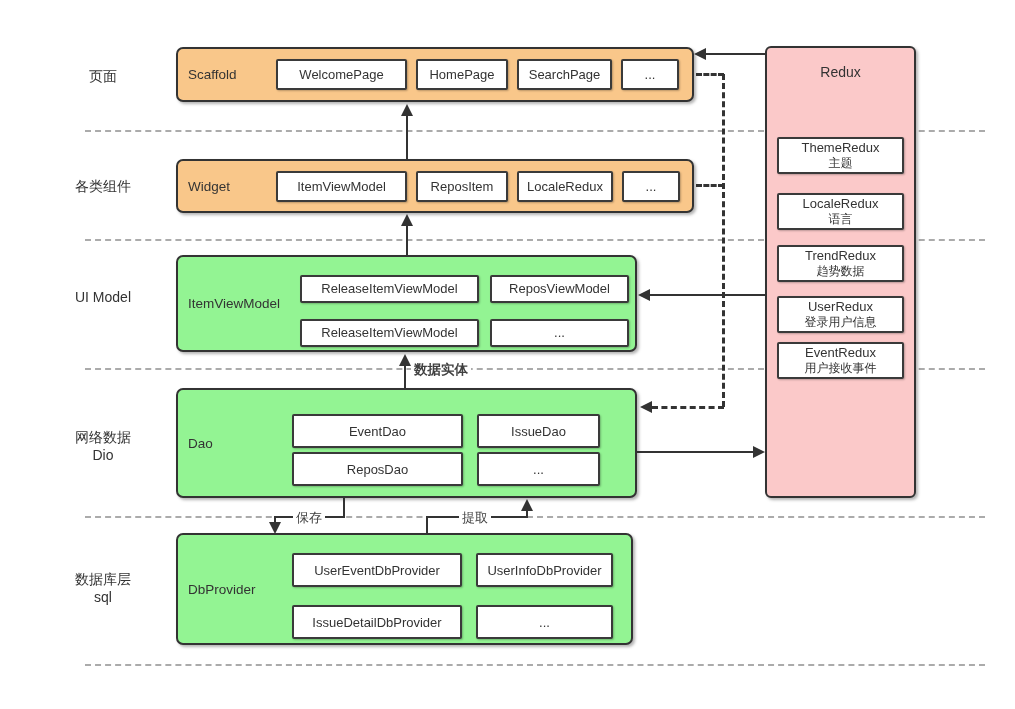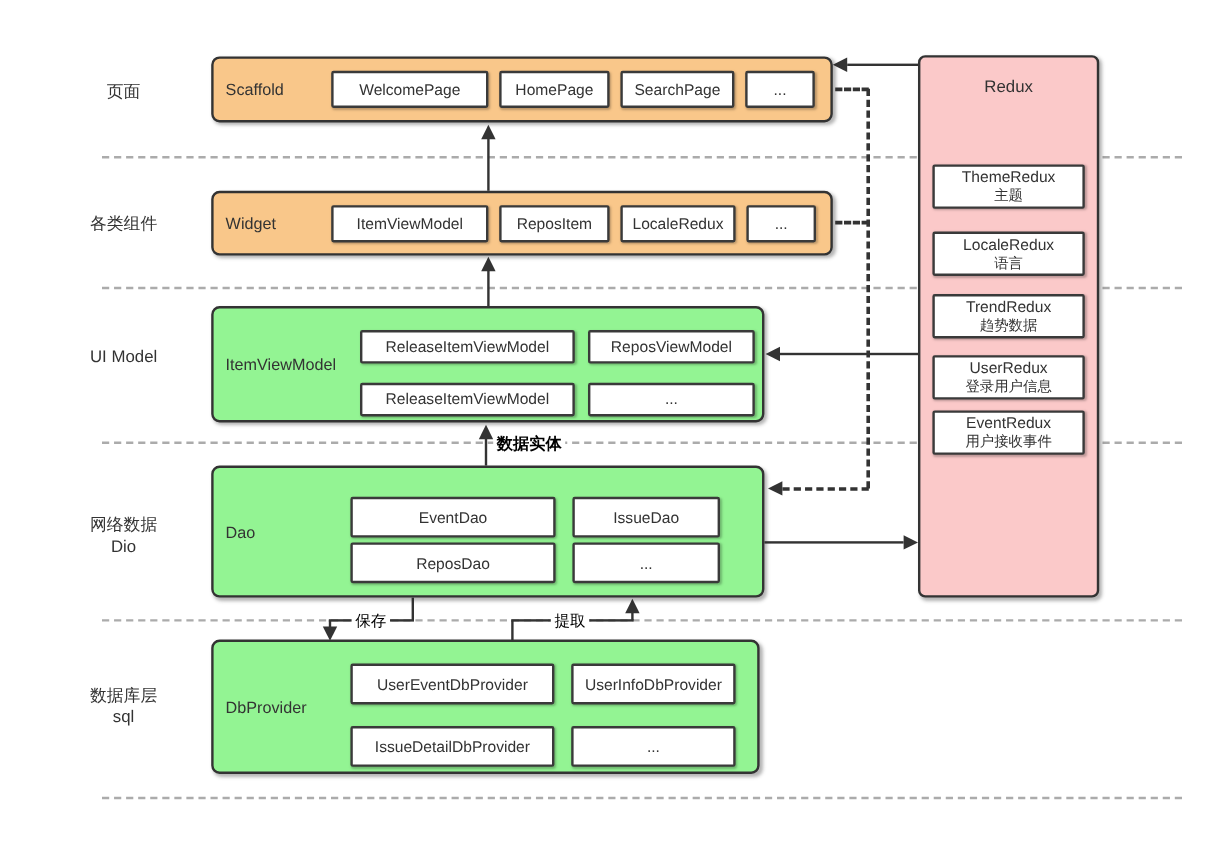--- a/index.html
+++ b/index.html
@@ -51,21 +51,21 @@
   .hline{position:absolute;height:0;border-top:2px solid var(--border);}
   .vline{position:absolute;width:0;border-left:2px solid var(--border);}
   .dash-h{position:absolute;height:0;border-top:3px dashed var(--border);}
   .dash-v{position:absolute;width:0;border-left:3px dashed var(--border);}
   .arr{position:absolute;width:0;height:0;}
   .arr.up{border-left:6px solid transparent;border-right:6px solid transparent;border-bottom:12px solid var(--border);}
   .arr.down{border-left:6px solid transparent;border-right:6px solid transparent;border-top:12px solid var(--border);}
   .arr.left{border-top:6px solid transparent;border-bottom:6px solid transparent;border-right:12px solid var(--border);}
   .arr.right{border-top:6px solid transparent;border-bottom:6px solid transparent;border-left:12px solid var(--border);}
 
-  .edge-label{position:absolute;font-size:13px;background:#fff;padding:0 3px;color:#000000;white-space:nowrap;}
+  .edge-label{position:absolute;font-size:13px;background:#fff;padding:0 3px;color:#404040;white-space:nowrap;}
   .edge-label.bold{font-weight:bold;font-size:13.5px;}
 </style>
 </head>
 <body>
 
 <div class="canvas">
 
   <div class="sep" style="top:130px"></div>
   <div class="sep" style="top:239px"></div>
   <div class="sep" style="top:368px"></div>

